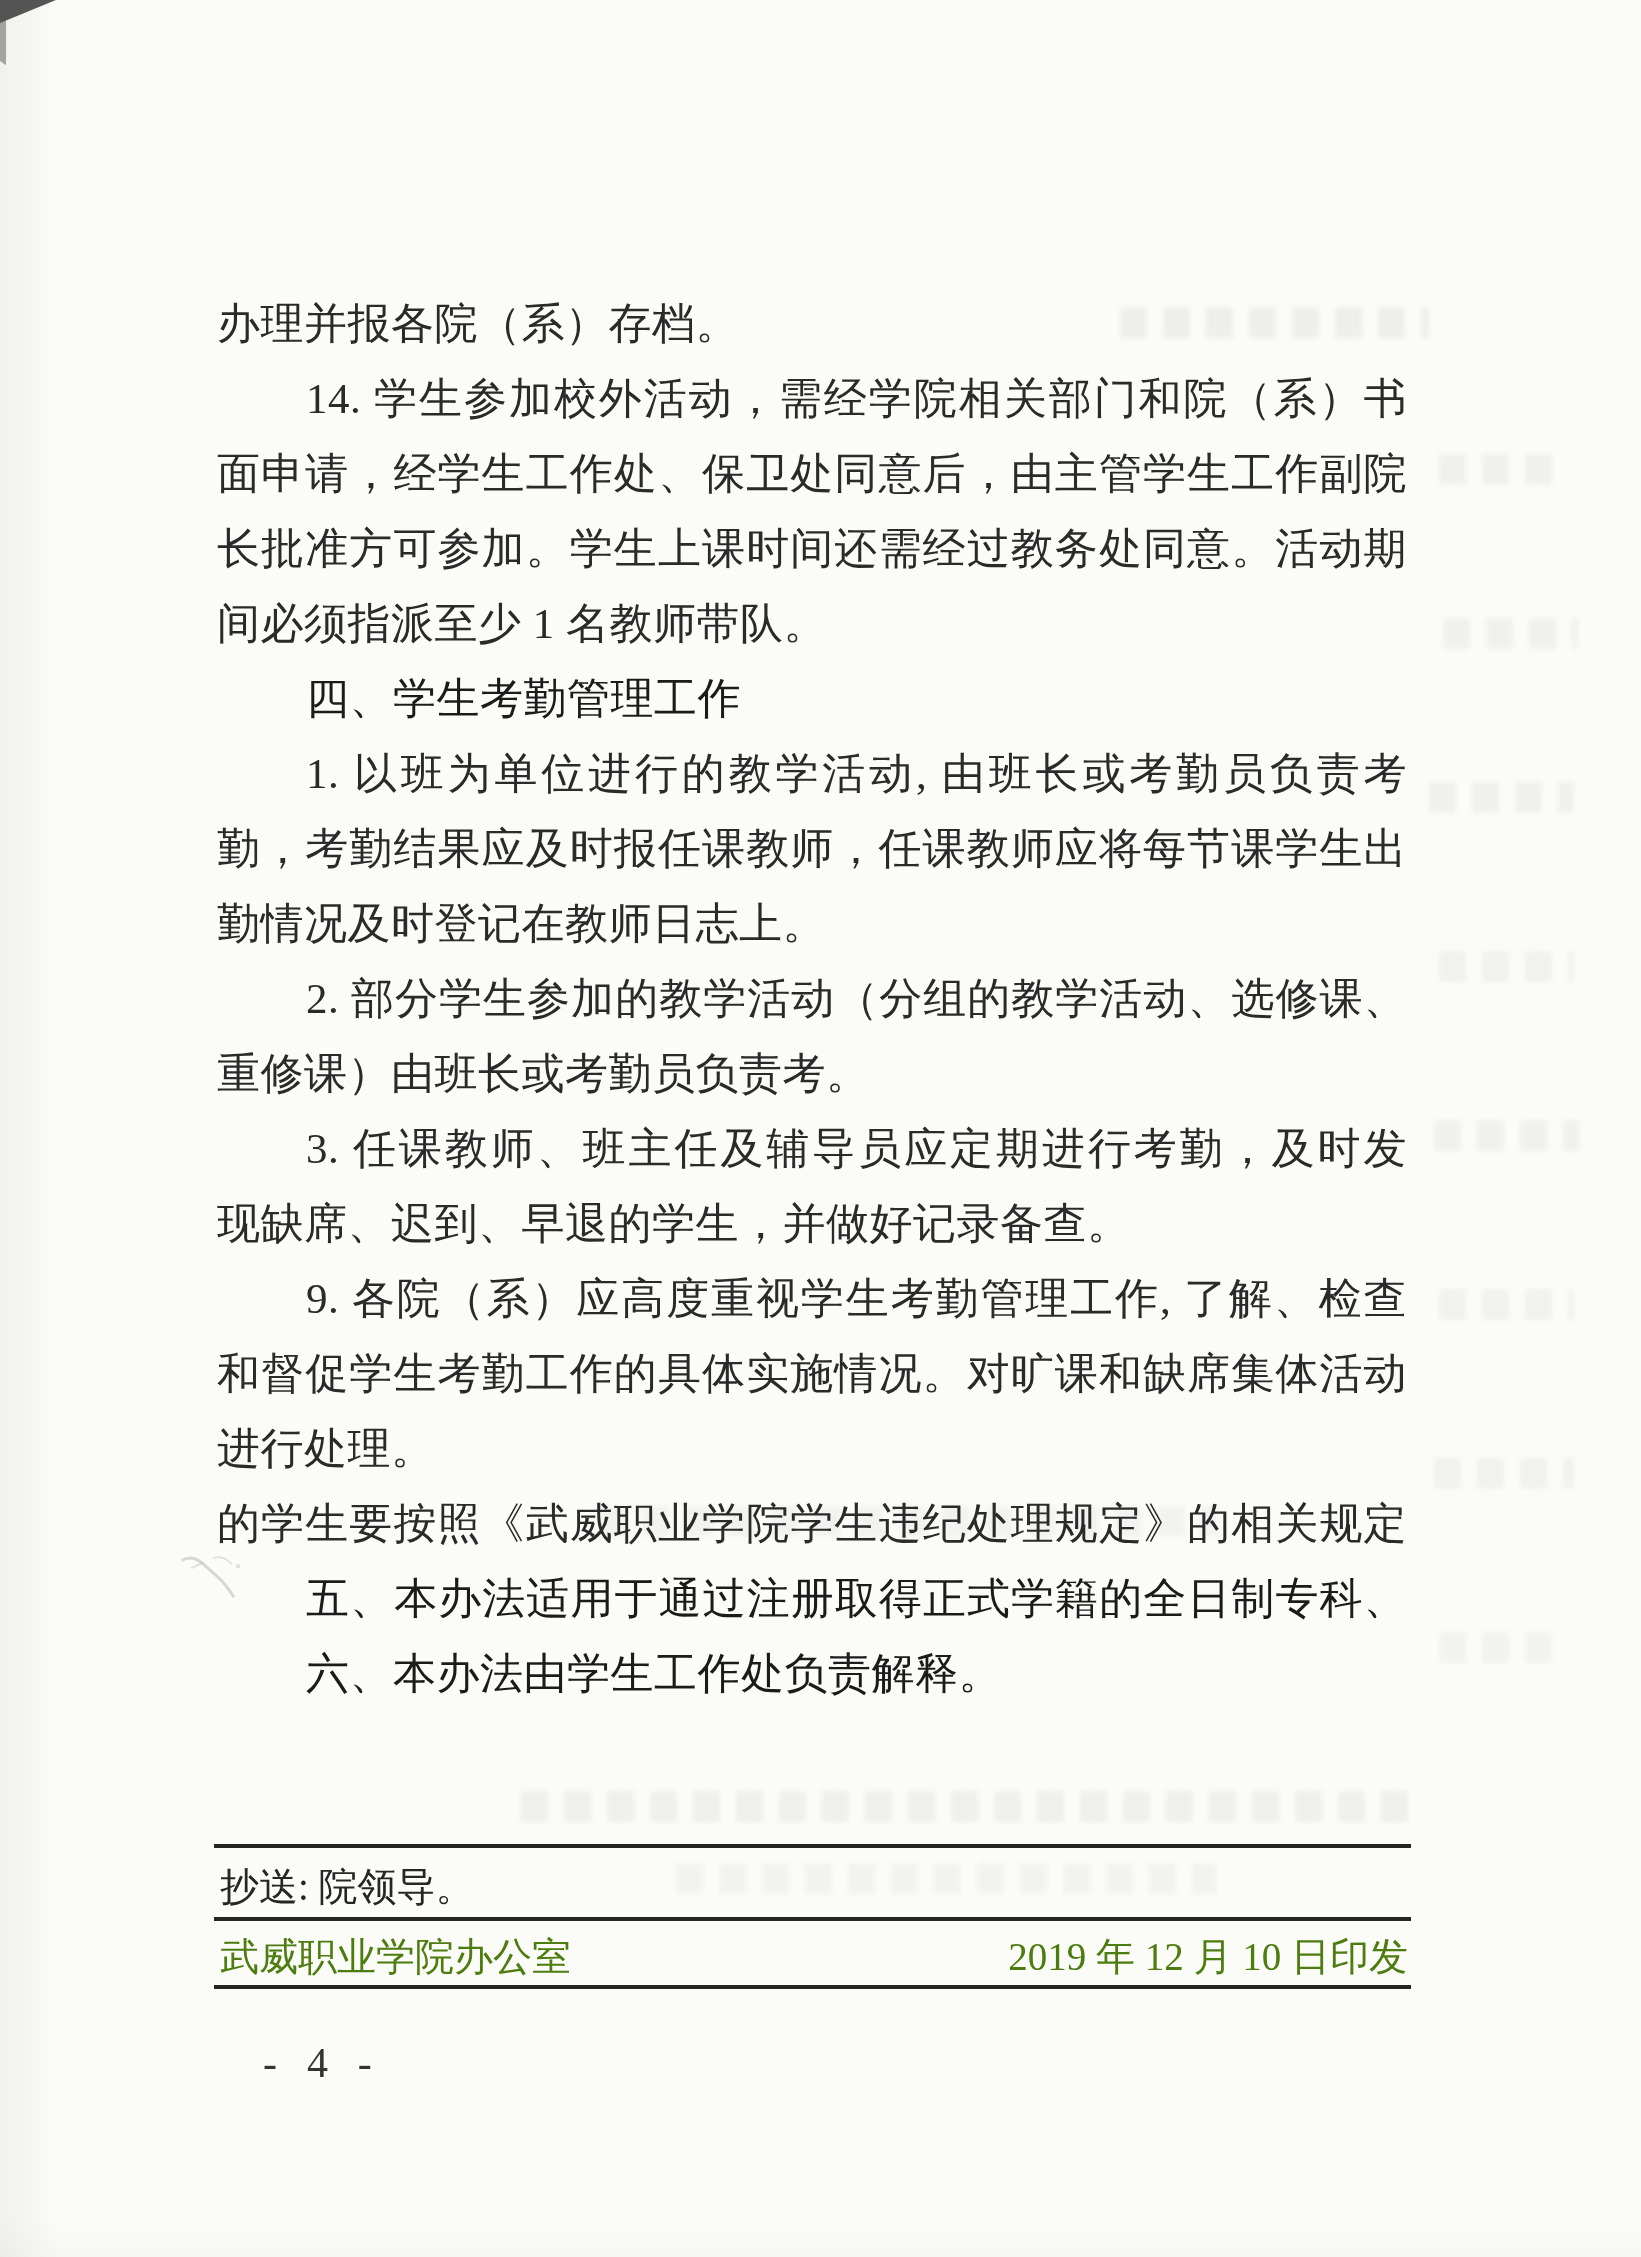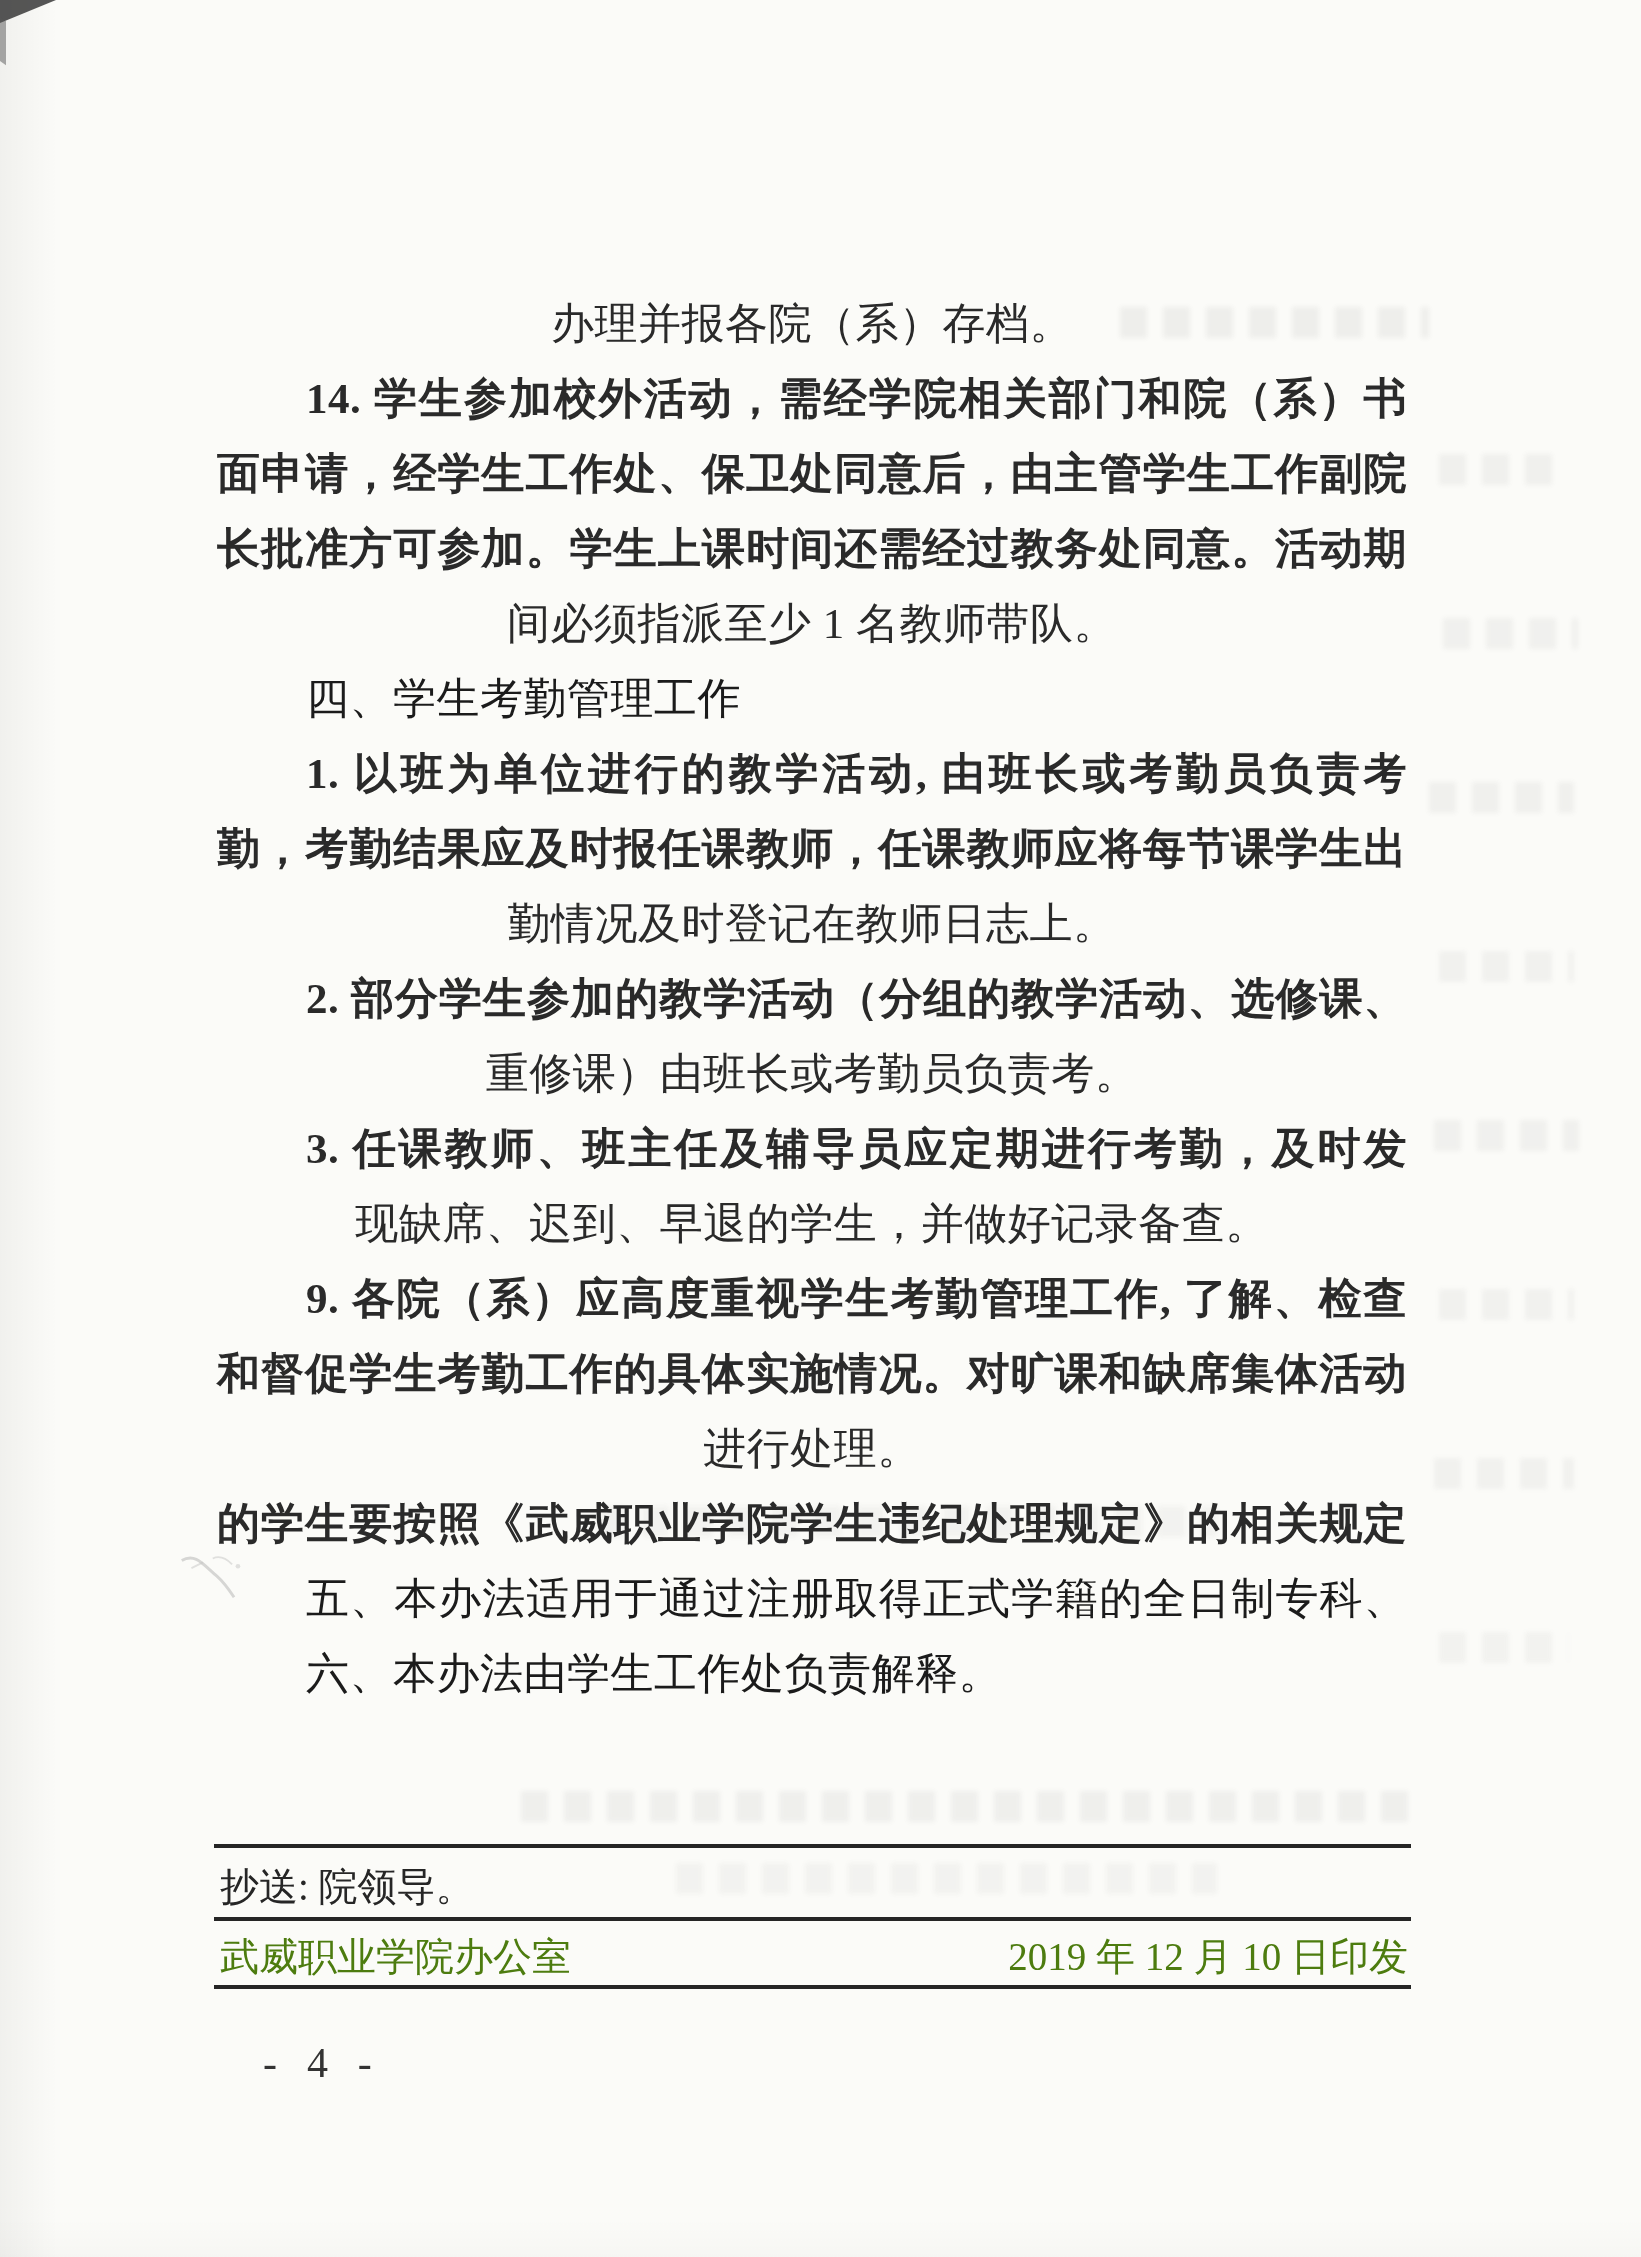--- a/index.html
+++ b/index.html
@@ -19,23 +19,23 @@
                linear-gradient(0deg, rgba(0,0,0,0.02) 0px, rgba(0,0,0,0) 39px);
     pointer-events:none;
   }
 
   .text-block{
     position:absolute; left:217px; top:286px; width:1190px;
     font-size:43px; line-height:75px;
     letter-spacing:0.5px;
   }
   .line{ white-space:nowrap; }
-  .line.wrap{ white-space:normal;text-align:center; }
+  .line.wrap{ white-space:normal; }
   .indent{ text-indent:89px; }
-  .fill{ white-space:normal; text-align:justify; text-align-last:justify;font-weight:bold; }
+  .fill{ white-space:normal; text-align:justify; text-align-last:justify; }
   .bold{
     font-weight:normal;
     font-family:"DejaVu Sans","Liberation Sans",sans-serif;
     color:#1b1b1b;
   }
 
   .rule{ position:absolute; left:214px; width:1197px; background:#252525; }
   .rule-1{ top:1844px; height:3.9px; }
   .rule-2{ top:1917px; height:3.9px; }
   .rule-3{ top:1985px; height:3.9px; }

